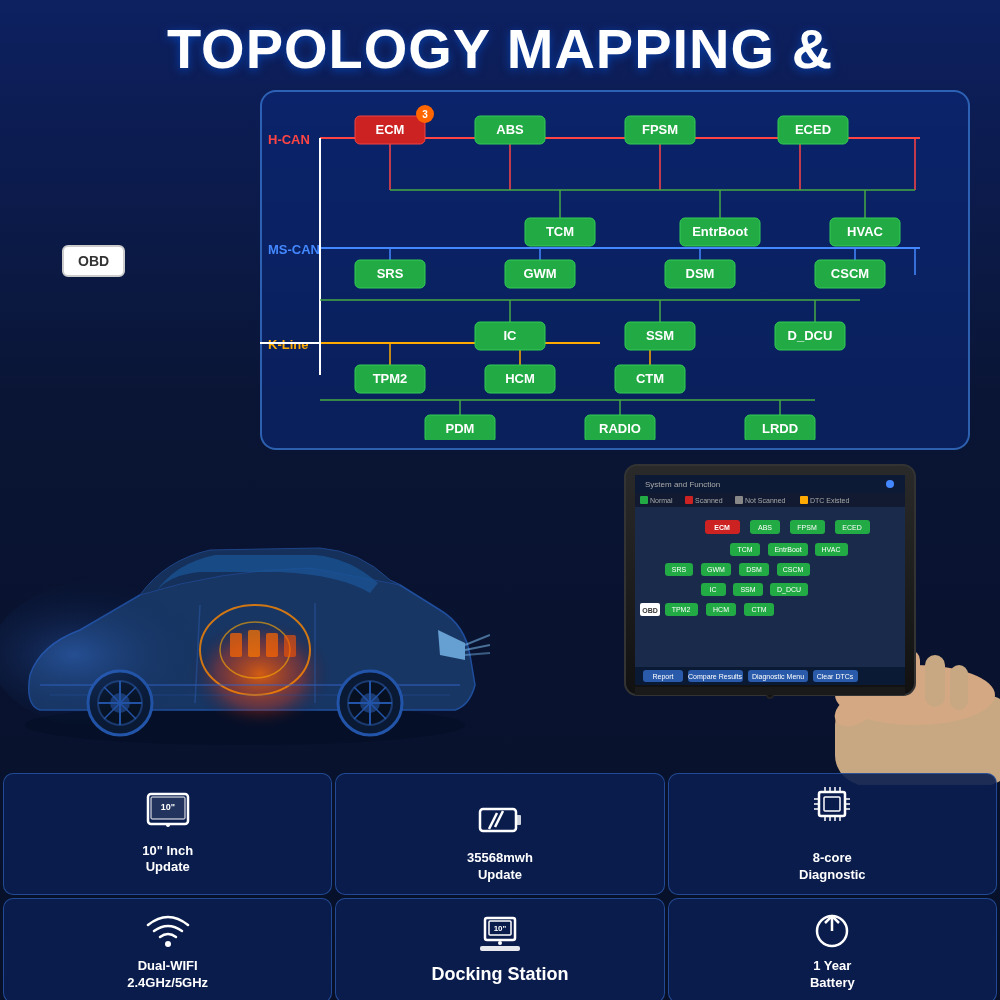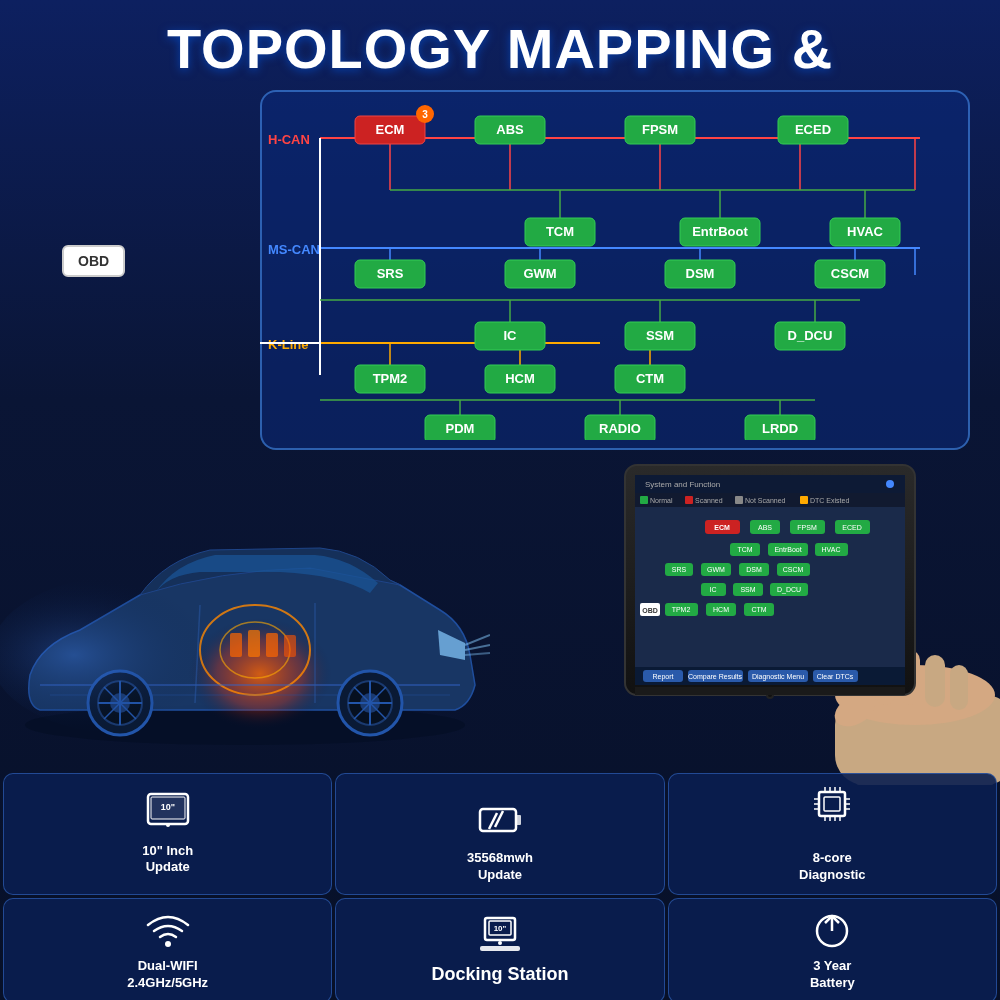--- a/index.html
+++ b/index.html
@@ -496,20 +496,20 @@
 
     <div style="background:rgba(10,30,80,0.9); border:1px solid rgba(60,120,220,0.5); border-radius:10px; display:flex; flex-direction:column; align-items:center; justify-content:center; gap:5px; padding:10px;">
       <div>
         <svg width="50" height="40" viewBox="0 0 50 40">
           <circle cx="25" cy="22" r="15" fill="none" stroke="white" stroke-width="2.5"></circle>
           <line x1="25" y1="22" x2="25" y2="7" stroke="white" stroke-width="2.5"></line>
           <polyline points="18,14 25,7 32,14" fill="none" stroke="white" stroke-width="2.5" stroke-linejoin="round"></polyline>
         </svg>
       </div>
       <div style="color:white; text-align:center; font-size:13px; font-weight:600; line-height:1.3;">
-        <div>3 Year</div>
+        <div>1 Year</div>
         <div>Battery</div>
       </div>
     </div>
 
   </div>
 
 </div>
 
 </body></html>

